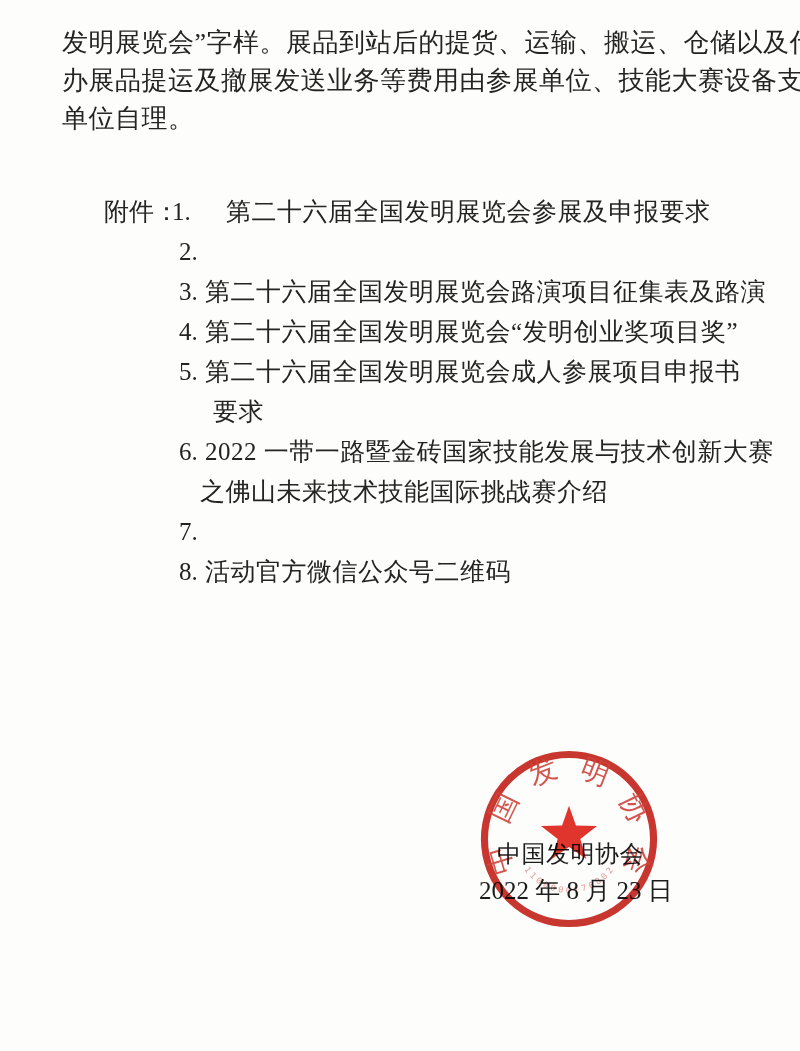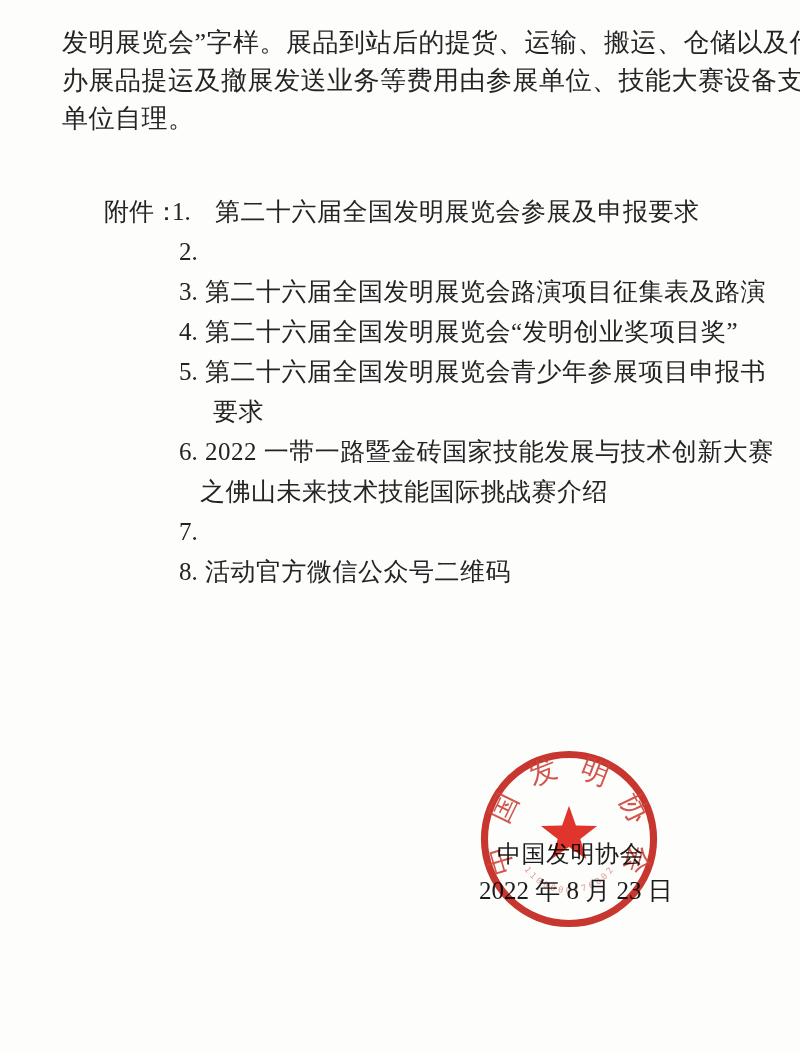--- a/index.html
+++ b/index.html
@@ -17,21 +17,21 @@
     font-size:26px;line-height:38px;
     letter-spacing:.5px;
   }
   .para .pline{white-space:nowrap;}
   
   .attach{position:absolute;left:0;top:192px;width:800px;font-size:25px;}
   .arow{position:relative;height:40px;line-height:40px;white-space:nowrap;}
   .arow .lbl{position:absolute;left:104px;}
   .arow .num-first{position:absolute;left:172px;}
   .arow .num{position:absolute;left:179px;}
-  .arow .txt-first{position:absolute;left:215px;letter-spacing:.5px;}
+  .arow .txt-first{position:absolute;left:226px;letter-spacing:.5px;}
   .arow .txt{position:absolute;left:205px;letter-spacing:.5px;}
   .arow .cont{position:absolute;left:213px;letter-spacing:.5px;}
   .arow .cont6{position:absolute;left:200px;letter-spacing:.5px;}
   
   .sig-org{
     position:absolute;left:497px;top:840px;
     font-size:24px;line-height:28px;color:#1c1c1c;
     letter-spacing:.5px;white-space:nowrap;z-index:1;
   }
   .sig-date{
@@ -68,21 +68,21 @@
     <div class="arow">
       <span class="num">3.</span>
       <span class="txt">第二十六届全国发明展览会路演项目征集表及路演</span>
     </div>
     <div class="arow">
       <span class="num">4.</span>
       <span class="txt">第二十六届全国发明展览会“发明创业奖项目奖”</span>
     </div>
     <div class="arow">
       <span class="num">5.</span>
-      <span class="txt">第二十六届全国发明展览会青少年参展项目申报书</span>
+      <span class="txt">第二十六届全国发明展览会成人参展项目申报书</span>
     </div>
     <div class="arow">
       <span class="cont">要求</span>
     </div>
     <div class="arow">
       <span class="num">6.</span>
       <span class="txt">2022 一带一路暨金砖国家技能发展与技术创新大赛</span>
     </div>
     <div class="arow">
       <span class="cont6">之佛山未来技术技能国际挑战赛介绍</span>

